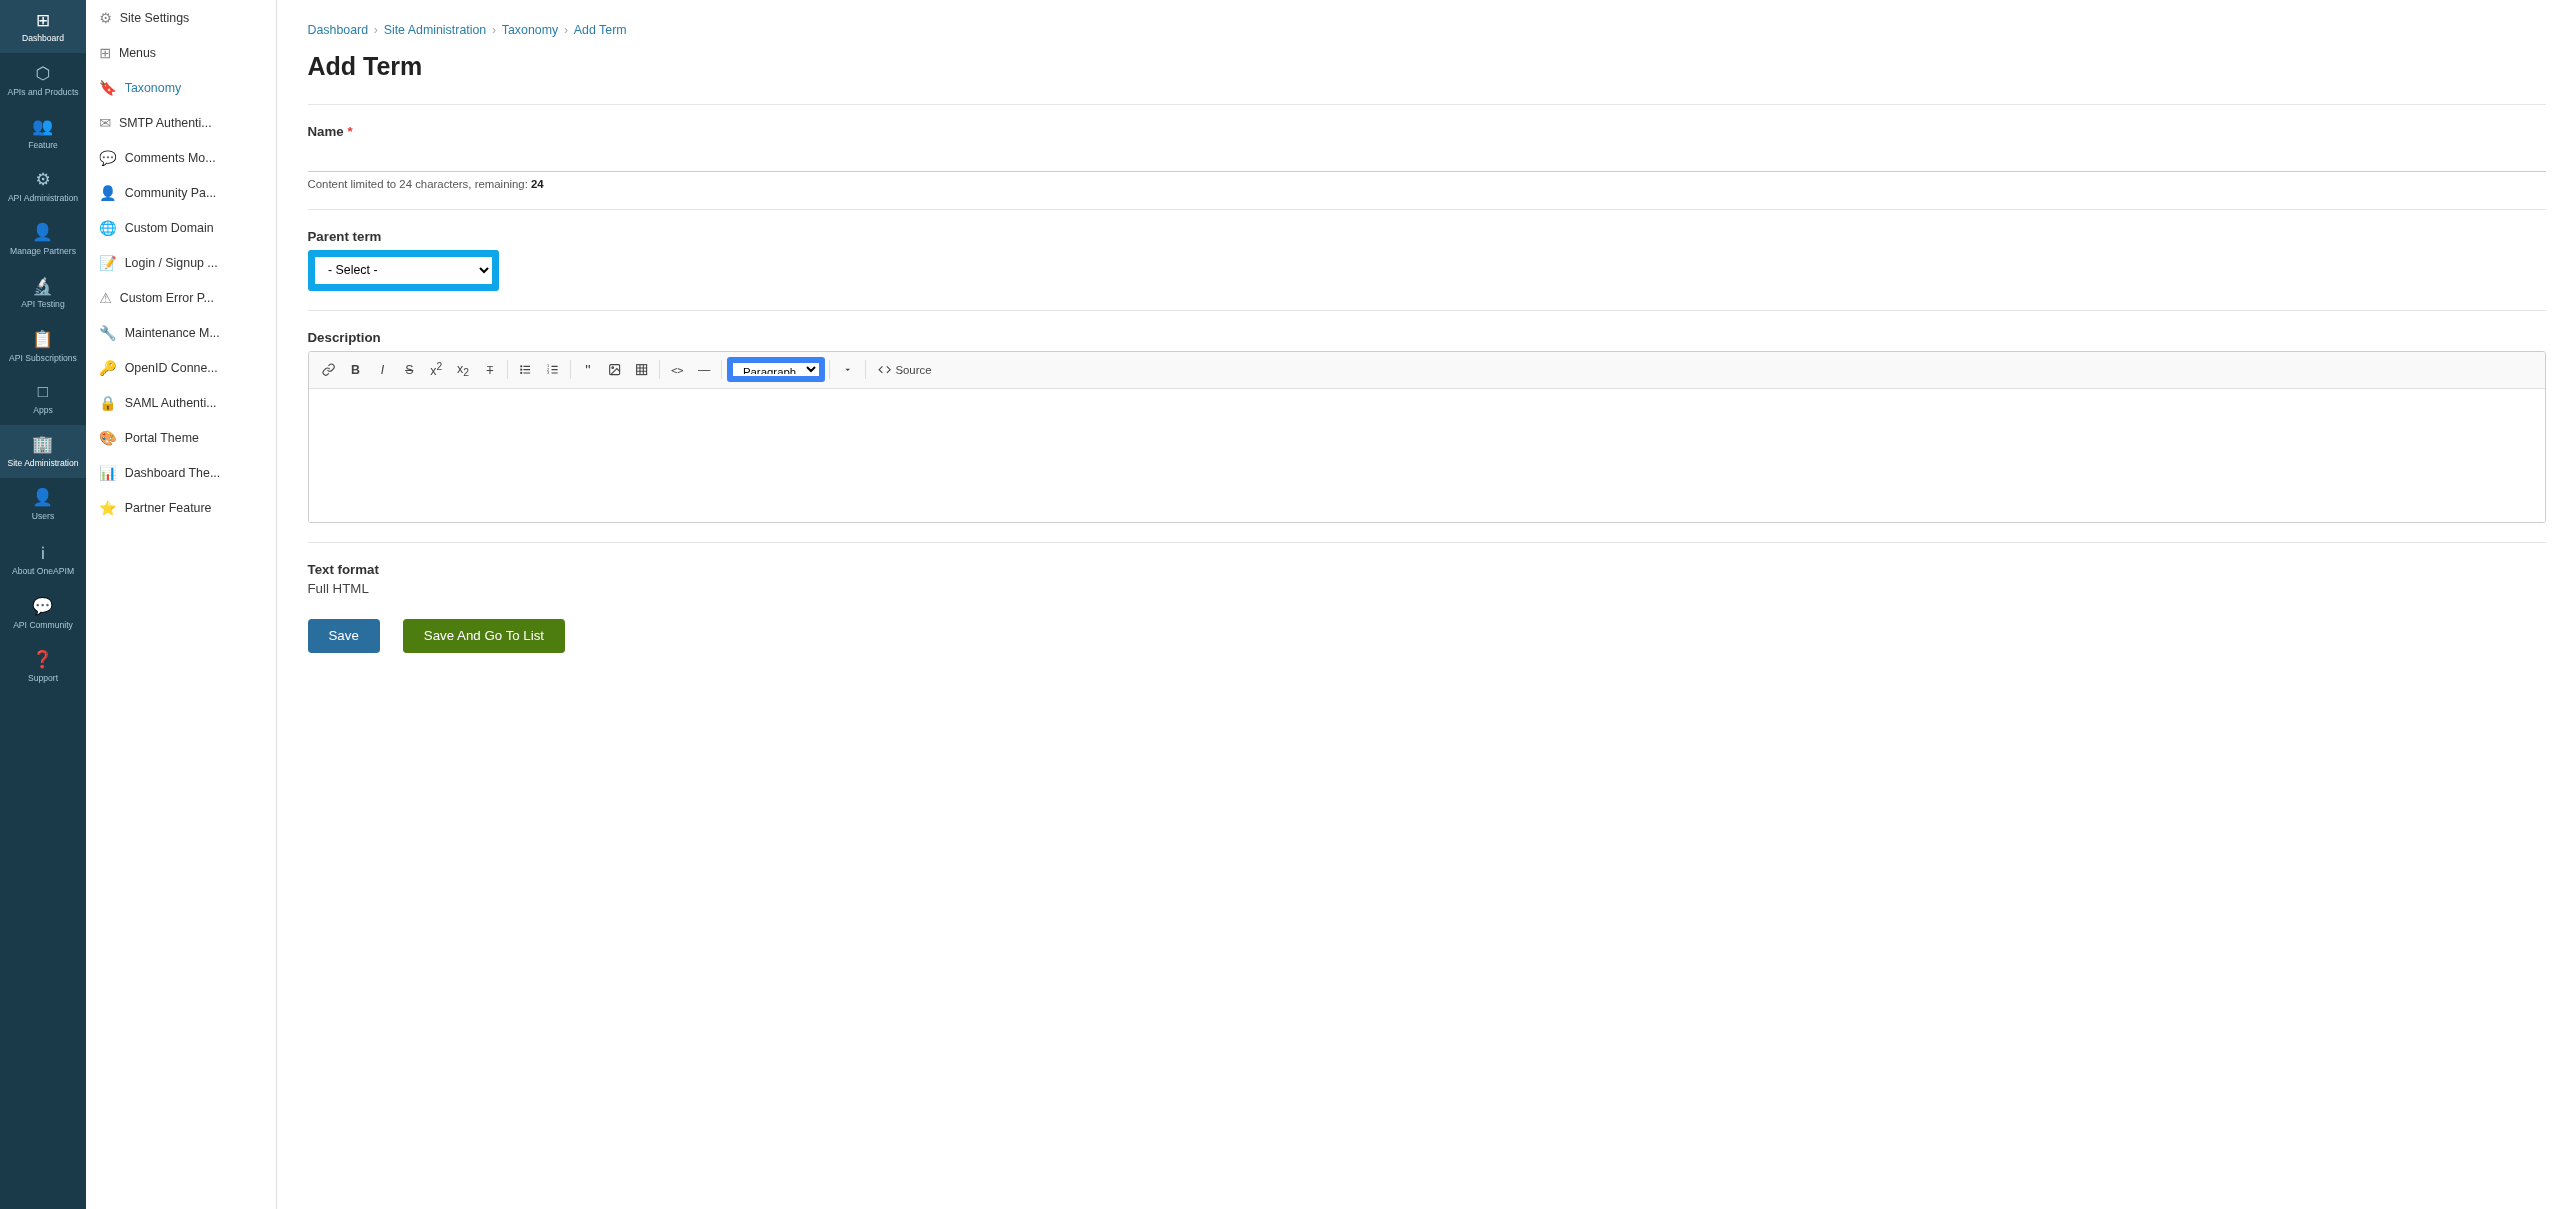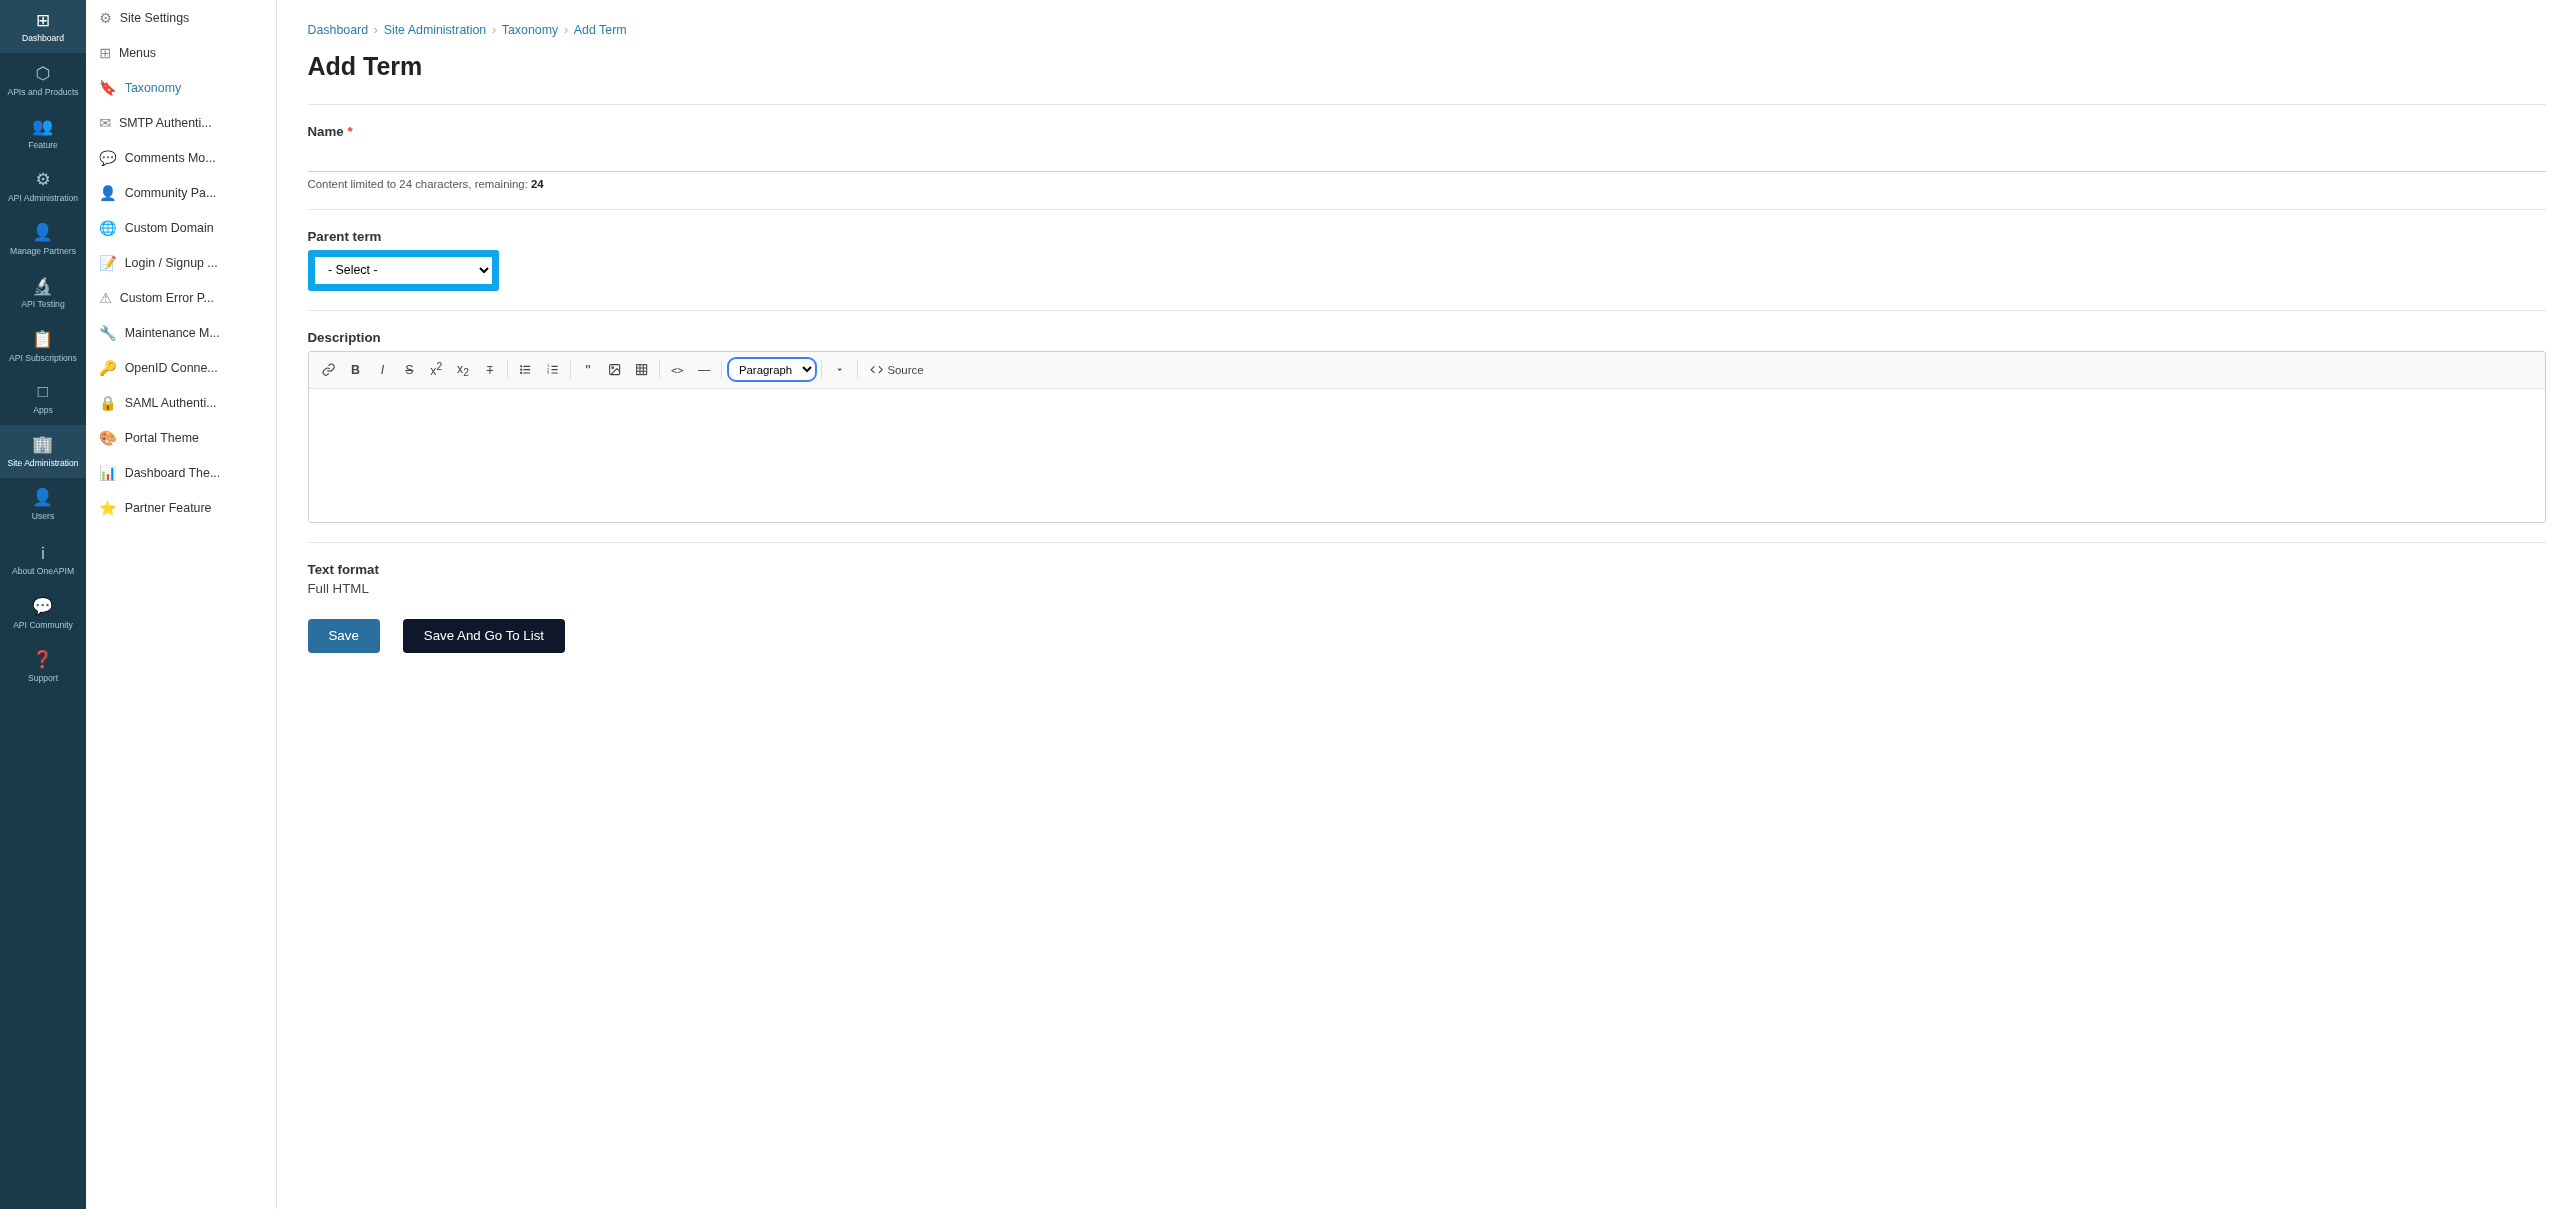--- a/index.html
+++ b/index.html
@@ -167,22 +167,22 @@
       min-width: 25px;
       height: 25px;
     }
     .toolbar-sep {
       width: 1px;
       height: 19px;
       background: #ddd;
       margin: 0 2.9px;
     }
     .toolbar-select {
-      border: 2px solid #3b82f6;
-      border-radius: 9px;
+      border: 6px solid #3b82f6;
+      border-radius: 3px;
       padding: 1.9px 5.7px;
       font-size: 11.4px;
       background: #fff;
       cursor: pointer;
       height: 25px;
     }
     .editor-body {
       min-height: 133px;
       padding: 11.4px;
       font-size: 13.3px;
@@ -217,21 +217,21 @@
       background: #2a6e9e;
       color: #fff;
       border: none;
       border-radius: 3.8px;
       font-size: 13.3px;
       font-weight: 500;
       cursor: pointer;
     }
     .btn-save-list {
       padding: 9.5px 21px;
-      background: #0f172a;
+      background: #4d7c0f;
       color: #fff;
       border: none;
       border-radius: 3.8px;
       font-size: 13.3px;
       font-weight: 500;
       cursor: pointer;
     }
 
     
     .source-btn {

